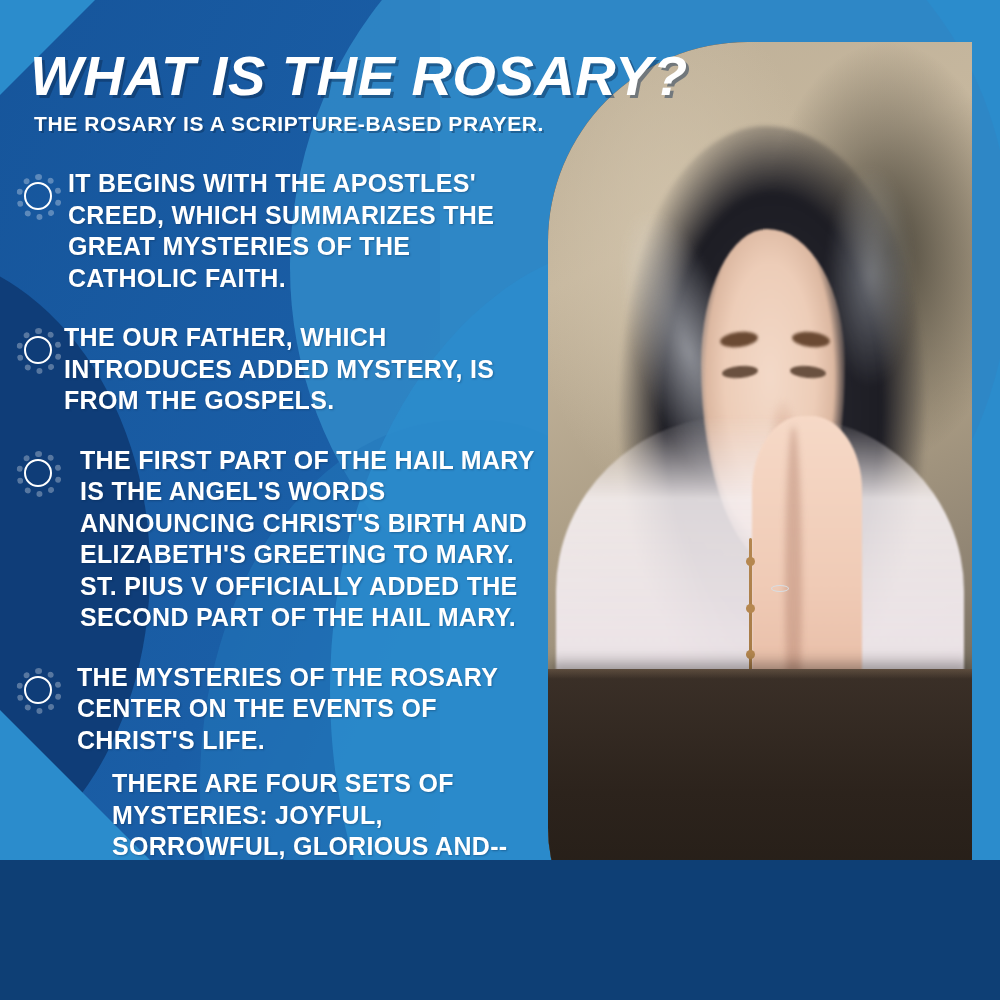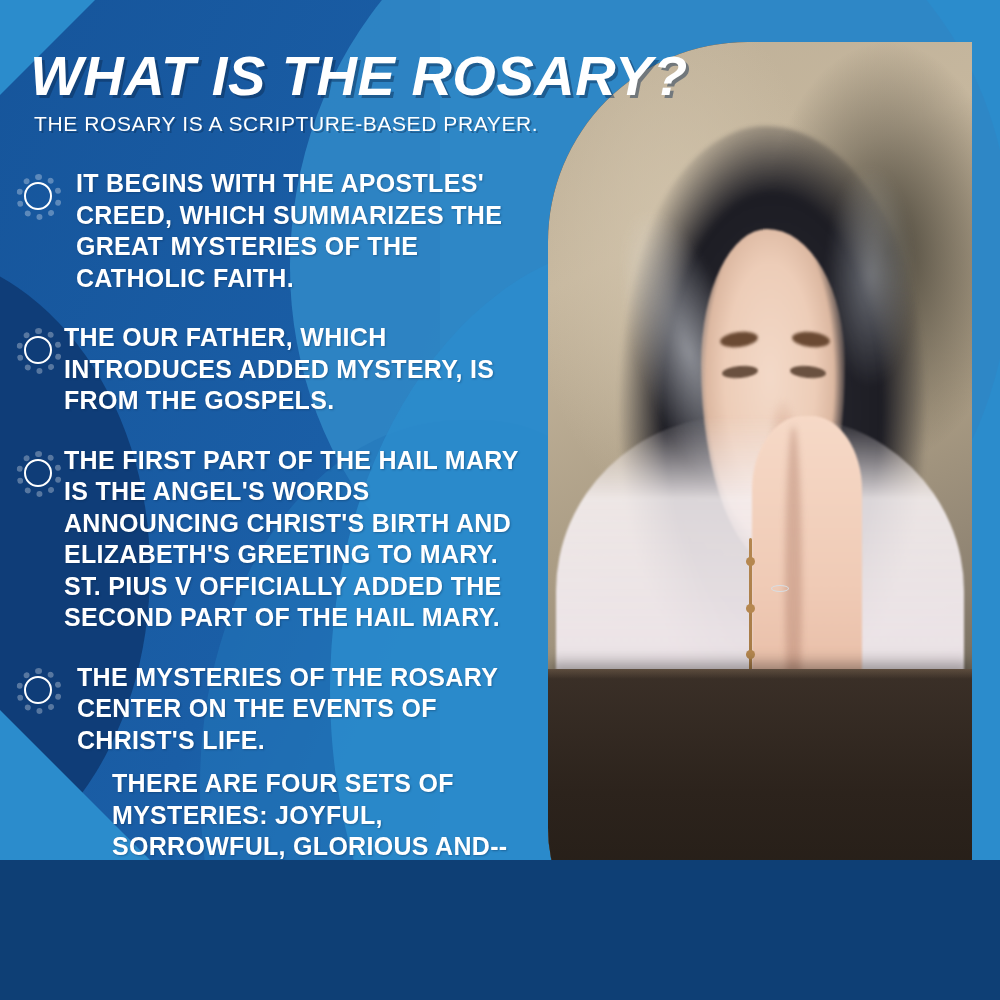--- a/index.html
+++ b/index.html
@@ -242,21 +242,21 @@
     font-style: italic;
     color: #ffffff;
     letter-spacing: .5px;
     text-shadow: 3px 3px 0 rgba(10,42,80,.45);
     white-space: nowrap;
   }
   .subtitle {
     position: absolute;
     left: 34px; top: 112px;
     font-size: 21px;
-    font-weight: 400;
+    font-weight: 700;
     color: #ffffff;
     letter-spacing: .6px;
     text-shadow: 2px 2px 0 rgba(10,42,80,.4);
     white-space: nowrap;
   }
 
   .bullets {
     position: absolute;
     left: 0; top: 168px;
     width: 560px;
@@ -293,23 +293,23 @@
   }
   .bullet-text {
     font-size: 25px;
     font-weight: 700;
     line-height: 1.26;
     color: #ffffff;
     letter-spacing: .3px;
     text-shadow: 1px 1px 2px rgba(8,36,72,.35);
     padding-right: 10px;
   }
-  .b1 .bullet-text { margin-left: 14px; width: 470px; }
+  .b1 .bullet-text { margin-left: 6px; width: 470px; }
   .b2 .bullet-text { margin-left: 2px; width: 478px; }
-  .b3 .bullet-text { margin-left: 2px; width: 478px; }
+  .b3 .bullet-text { margin-left: 18px; width: 478px; }
   .b4 .bullet-text { margin-left: 15px; width: 478px; }
 
   .subbullet {
     margin-left: 50px;
     margin-top: 12px;
     font-size: 25px;
     font-weight: 700;
     line-height: 1.26;
     color: #ffffff;
     letter-spacing: .3px;

